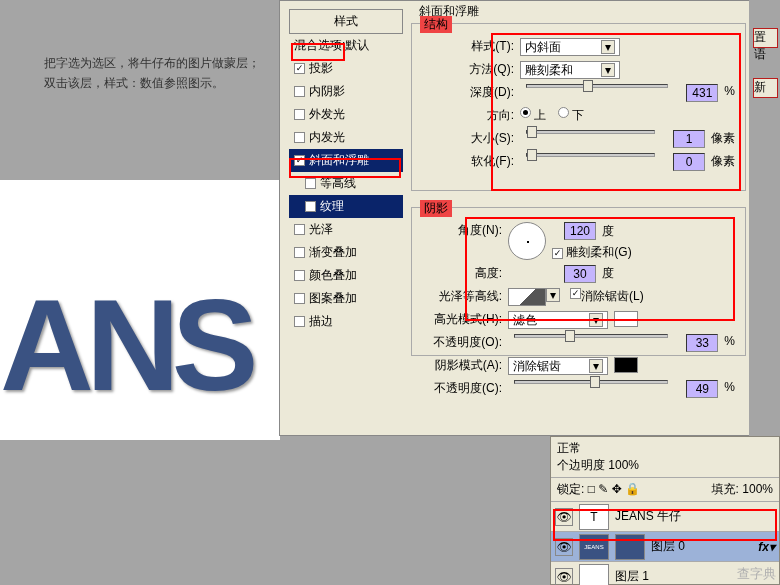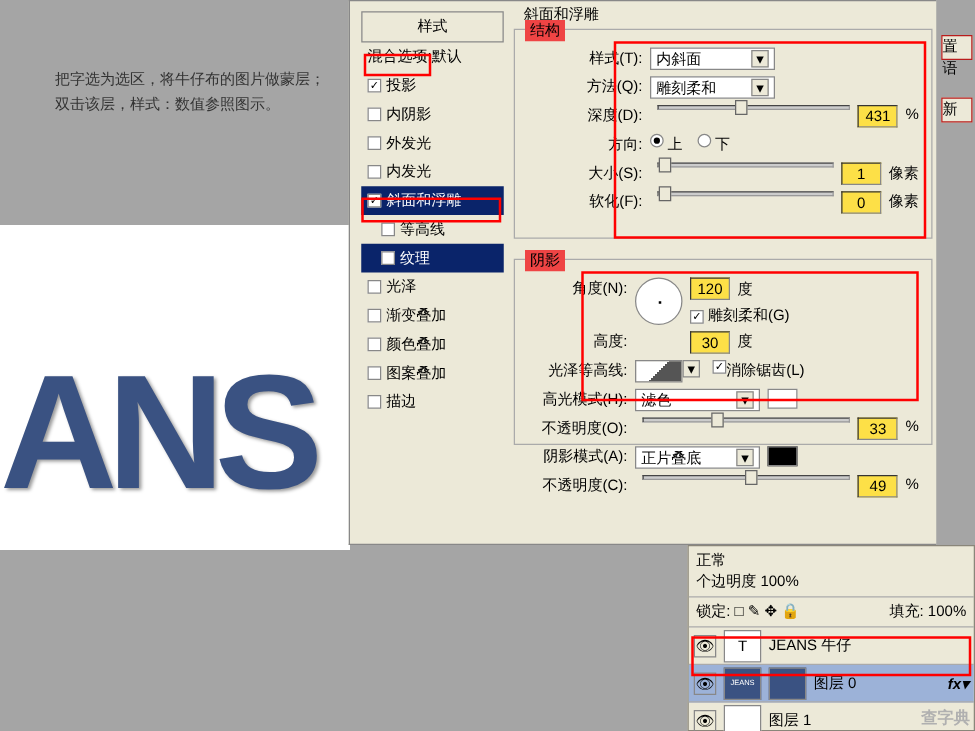--- a/index.html
+++ b/index.html
@@ -23,40 +23,40 @@
 .section-title { position: absolute; left: 8px; font-size: 12px; }
 .fieldset { border: 1px solid #aaa; position: absolute; left: 0; width: 335px; padding: 14px 10px 10px; }
 .fieldset-label { position: absolute; top: -8px; left: 8px; background: #ef4444; padding: 0 4px; }
 .row { display: flex; align-items: flex-start; height: 22px; margin-bottom: 1px; }
 .lbl { width: 98px; text-align: right; padding-right: 6px; }
 .lbl-sm { width: 86px; text-align: right; padding-right: 6px; }
 .input { width: 100px; height: 18px; border: 1px solid #888; background: #fff; padding: 0 4px; display: flex; align-items: center; justify-content: space-between; }
 .dd-arrow { width: 14px; height: 14px; background: #ece9d8; border: 1px solid #888; display: flex; align-items: center; justify-content: center; }
 .slider { flex: 1; height: 4px; background: #ccc; border: 1px inset #999; margin: 0 6px; position: relative; }
 .slider-thumb { position: absolute; top: -5px; width: 10px; height: 12px; background: #ece9d8; border: 1px solid #666; }
-.num-input { width: 32px; height: 18px; border: 1px inset #888; background: #fde047; text-align: center; padding: 1px; }
+.num-input { width: 32px; height: 18px; border: 1px inset #888; background: #c4b5fd; text-align: center; padding: 1px; margin-left: 12px; }
 .unit { margin-left: 6px; }
 .radio { width: 11px; height: 11px; border: 1px solid #888; border-radius: 50%; background: #fff; display: inline-flex; align-items: center; justify-content: center; margin-right: 3px; }
 .radio.checked::before { content: ""; width: 5px; height: 5px; background: #000; border-radius: 50%; }
 .angle-circle { width: 38px; height: 38px; border: 1px solid #888; border-radius: 50%; background: #fff; position: relative; margin-right: 6px; }
 .angle-circle::after { content: ""; position: absolute; top: 18px; left: 18px; width: 2px; height: 2px; background: #000; }
 .swatch { width: 38px; height: 18px; border: 1px solid #888; background: linear-gradient(135deg, #fff 0%, #fff 50%, #555 50%, #555 100%); }
 .color-sw { width: 24px; height: 16px; border: 1px solid #888; }
 .right-btn { position: absolute; right: -3px; top: 5px; width: 25px; height: 20px; border: 1px solid #b91c1c; background: #ece9d8; }
 
 .layers { position: absolute; left: 550px; top: 436px; width: 230px; height: 149px; background: #ece9d8; border: 1px solid #8a867a; font-size: 11px; }
 .layers-top { display: flex; justify-content: space-between; padding: 3px 6px; border-bottom: 1px solid #aaa; flex-direction: column; }
 .layers-lock { display: flex; justify-content: space-between; padding: 3px 6px; border-bottom: 1px solid #aaa; }
 .layer-row { display: flex; align-items: center; height: 30px; border-bottom: 1px solid #aaa; padding: 0 4px; gap: 6px; }
 .layer-row.selected { background: #9cb2d8; }
 .eye { width: 18px; height: 18px; border: 1px solid #888; display: flex; align-items: center; justify-content: center; }
 .thumb { width: 30px; height: 26px; border: 1px solid #888; background: #fff; display: flex; align-items: center; justify-content: center; }
 .thumb.jean { background: #3a5282; color: #fff; font-size: 6px; }
 .fx { font-style: italic; font-weight: bold; }
-.watermark { position: absolute; right: 4px; bottom: 2px; color: #b0b0b0; font-size: 13px; font-weight: bold; }
+.watermark { position: absolute; right: 4px; bottom: 2px; color: #b0b0b0; font-size: 13px; font-weight: normal; }
 </style>
 </head>
 <body>
 
 <div class="bg-white"></div>
 <div class="bg-text">
   <div>把字选为选区，将牛仔布的图片做蒙层；</div>
   <div>双击该层，样式：数值参照图示。</div>
 </div>
 <div class="bg-jeans">ANS</div>
@@ -211,21 +211,21 @@
           <span class="lbl-sm">不透明度(O):</span>
         <div class="slider">
             <div class="slider-thumb" style="left:33%"></div>
           </div>
         <input class="num-input" value="33" style="">
         <span class="unit">%</span>
         </div>
       <div class="row">
           <span class="lbl-sm">阴影模式(A):</span>
         <div class="input">
-            <span>正片叠底</span>
+            <span>消除锯齿</span>
             <span class="dd-arrow">▾</span>
           </div>
         <span style="width:6px"></span>
           <div class="color-sw" style="background:#000"></div>
         </div>
       <div class="row">
           <span class="lbl-sm">不透明度(C):</span>
         <div class="slider">
             <div class="slider-thumb" style="left:49%"></div>
           </div>

